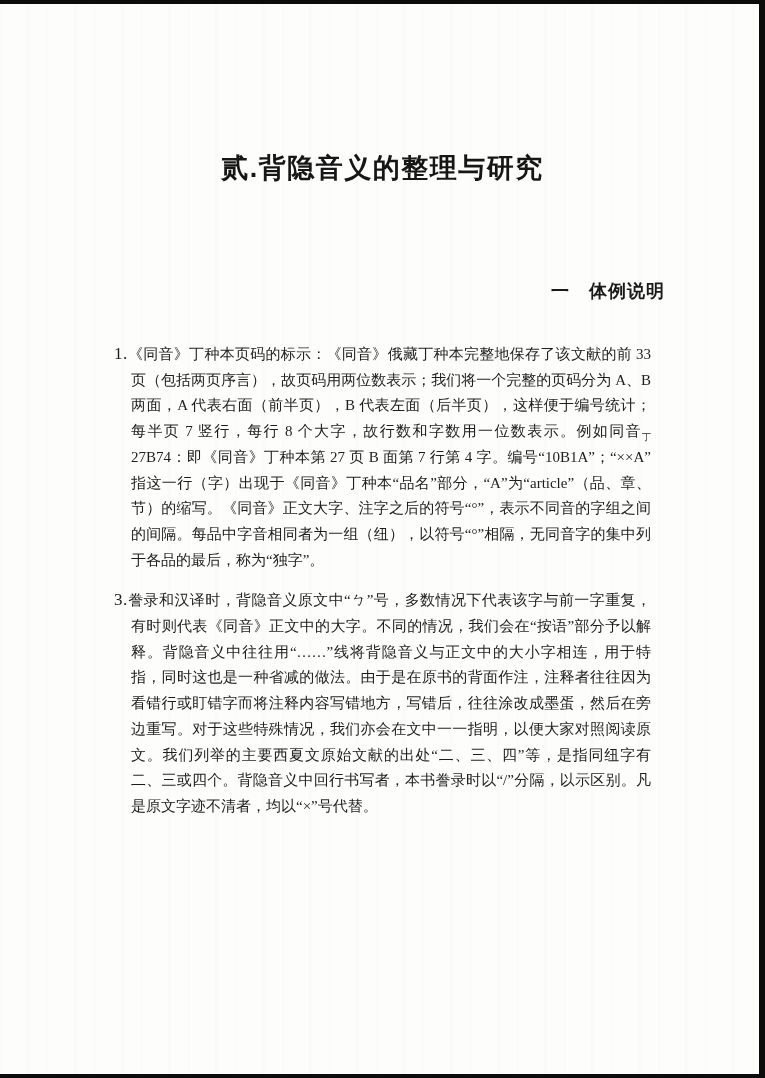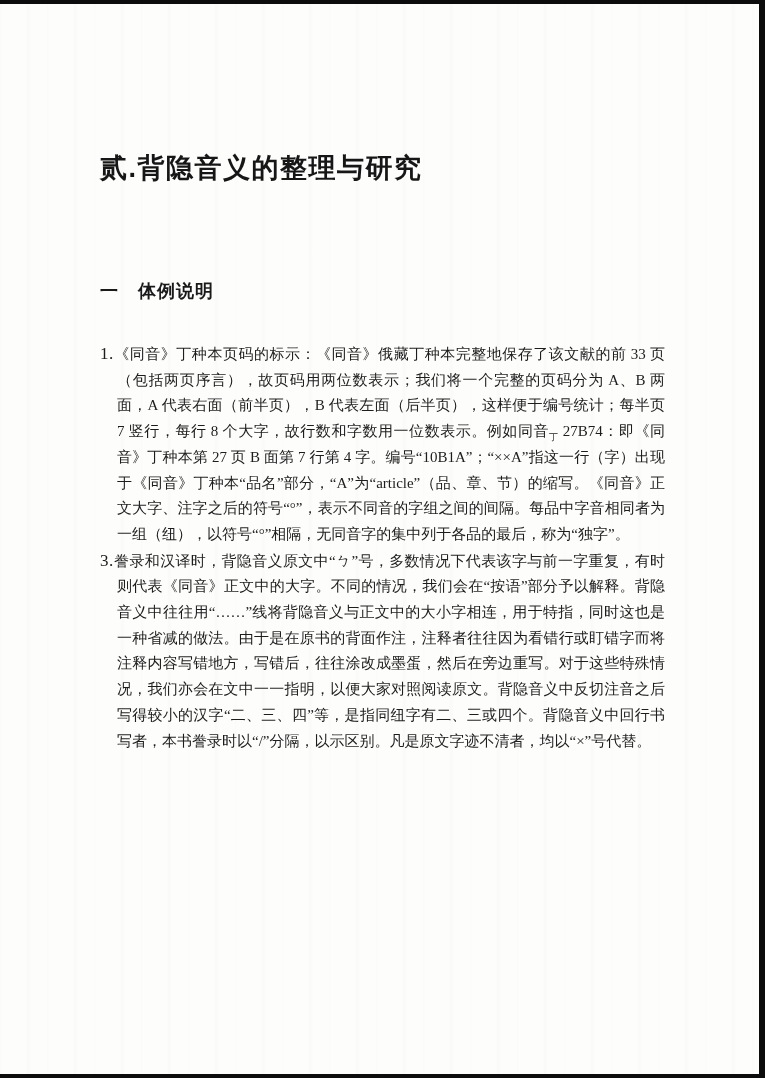--- a/index.html
+++ b/index.html
@@ -24,42 +24,42 @@
   .edge-bottom { position: absolute; bottom: 0; left: 0; width: 765px; height: 4px; background: #0c0c0c; }
   .edge-right  { position: absolute; top: 0; right: 0; width: 6px; height: 1078px; background: #0c0c0c; }
 
   .content {
     position: absolute;
     left: 100px; top: 150px;
     width: 565px;
     color: #1c1c1c;
   }
   .doc-title {
-    text-align: left;
+    text-align: center;
     font-family: "Liberation Sans", "DejaVu Sans", sans-serif;
     font-weight: bold;
     font-size: 27px;
     letter-spacing: 1.5px;
     color: #161616;
     margin: 0 0 93px 0;
   }
   .section-heading {
-    text-align: left;
+    text-align: right;
     font-weight: bold;
     font-size: 18px;
     letter-spacing: 1px;
     color: #1a1a1a;
     margin: 0 0 38px 0;
   }
   .items { }
   .item {
     font-size: 15px;
     line-height: 25.7px;
     text-align: justify;
-    margin: 0;
+    margin: 14px;
     padding-left: 17px;
     text-indent: -17px;
     color: #1d1d1d;
   }
   .item .num {
     font-family: "Liberation Serif", "DejaVu Serif", serif;
     font-size: 17px;
     letter-spacing: 0.5px;
   }
   .item sub.subchar {
@@ -81,18 +81,18 @@
 
     <h1 class="doc-title">贰.背隐音义的整理与研究</h1>
 
     <h2 class="section-heading">一　体例说明</h2>
 
     <div class="items">
 
       <p class="item"><span class="num">1.</span><span>《同音》丁种本页码的标示：《同音》俄藏丁种本完整地保存了该文献的前 33 页（包括两页序言），故页码用两位数表示；我们将一个完整的页码分为 A、B 两面，A 代表右面（前半页），B 代表左面（后半页），这样便于编号统计；每半页 7 竖行，每行 8 个大字，故行数和字数用一位数表示。例如同音</span><sub class="subchar">丁</sub><span> 27B74：即《同音》丁种本第 27 页 B 面第 7 行第 4 字。编号“10B1A”；“××A”指这一行（字）出现于《同音》丁种本“品名”部分，“A”为“article”（品、章、节）的缩写。《同音》正文大字、注字之后的符号“°”，表示不同音的字组之间的间隔。每品中字音相同者为一组（纽），以符号“°”相隔，无同音字的集中列于各品的最后，称为“独字”。</span></p>
 
 
-      <p class="item"><span class="num">3.</span><span>誊录和汉译时，背隐音义原文中“ㄅ”号，多数情况下代表该字与前一字重复，有时则代表《同音》正文中的大字。不同的情况，我们会在“按语”部分予以解释。背隐音义中往往用“……”线将背隐音义与正文中的大小字相连，用于特指，同时这也是一种省减的做法。由于是在原书的背面作注，注释者往往因为看错行或盯错字而将注释内容写错地方，写错后，往往涂改成墨蛋，然后在旁边重写。对于这些特殊情况，我们亦会在文中一一指明，以便大家对照阅读原文。背隐音义中反切注音之后写得较小的汉字“二、三、四”等，是指同纽字有二、三或四个。背隐音义中回行书写者，本书誊录时以“/”分隔，以示区别。凡是原文字迹不清者，均以“×”号代替。</span></p>
+      <p class="item"><span class="num">3.</span><span>誊录和汉译时，背隐音义原文中“ㄅ”号，多数情况下代表该字与前一字重复，有时则代表《同音》正文中的大字。不同的情况，我们会在“按语”部分予以解释。背隐音义中往往用“……”线将背隐音义与正文中的大小字相连，用于特指，同时这也是一种省减的做法。由于是在原书的背面作注，注释者往往因为看错行或盯错字而将注释内容写错地方，写错后，往往涂改成墨蛋，然后在旁边重写。对于这些特殊情况，我们亦会在文中一一指明，以便大家对照阅读原文。我们列举的主要西夏文原始文献的出处“二、三、四”等，是指同纽字有二、三或四个。背隐音义中回行书写者，本书誊录时以“/”分隔，以示区别。凡是原文字迹不清者，均以“×”号代替。</span></p>
 
 
     </div>
   </div>
 </div>
 
 </body></html>

